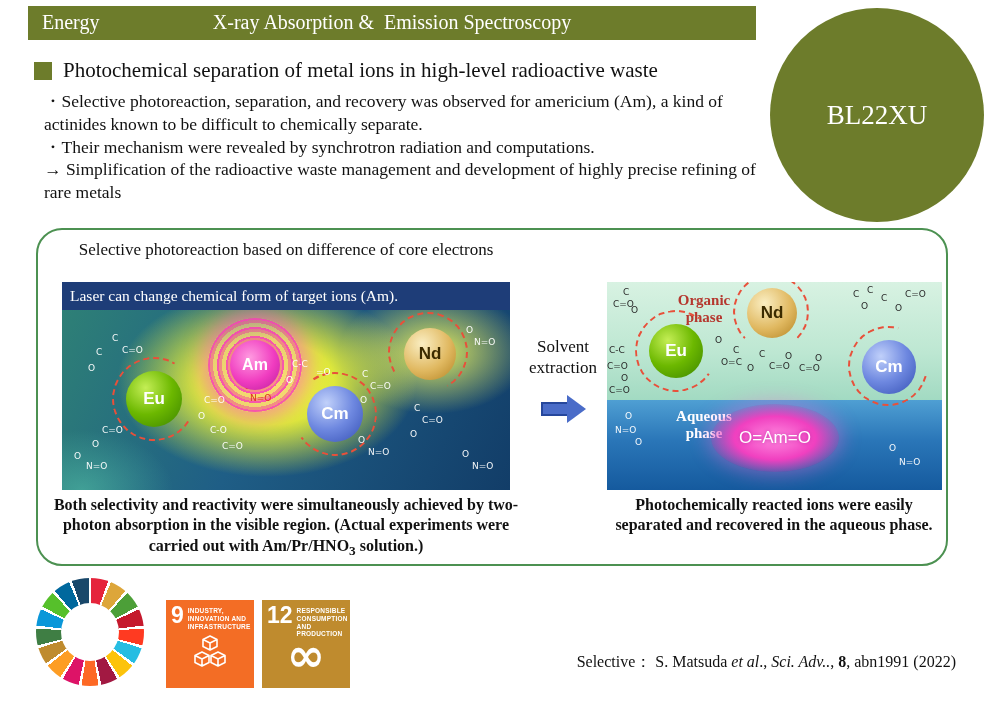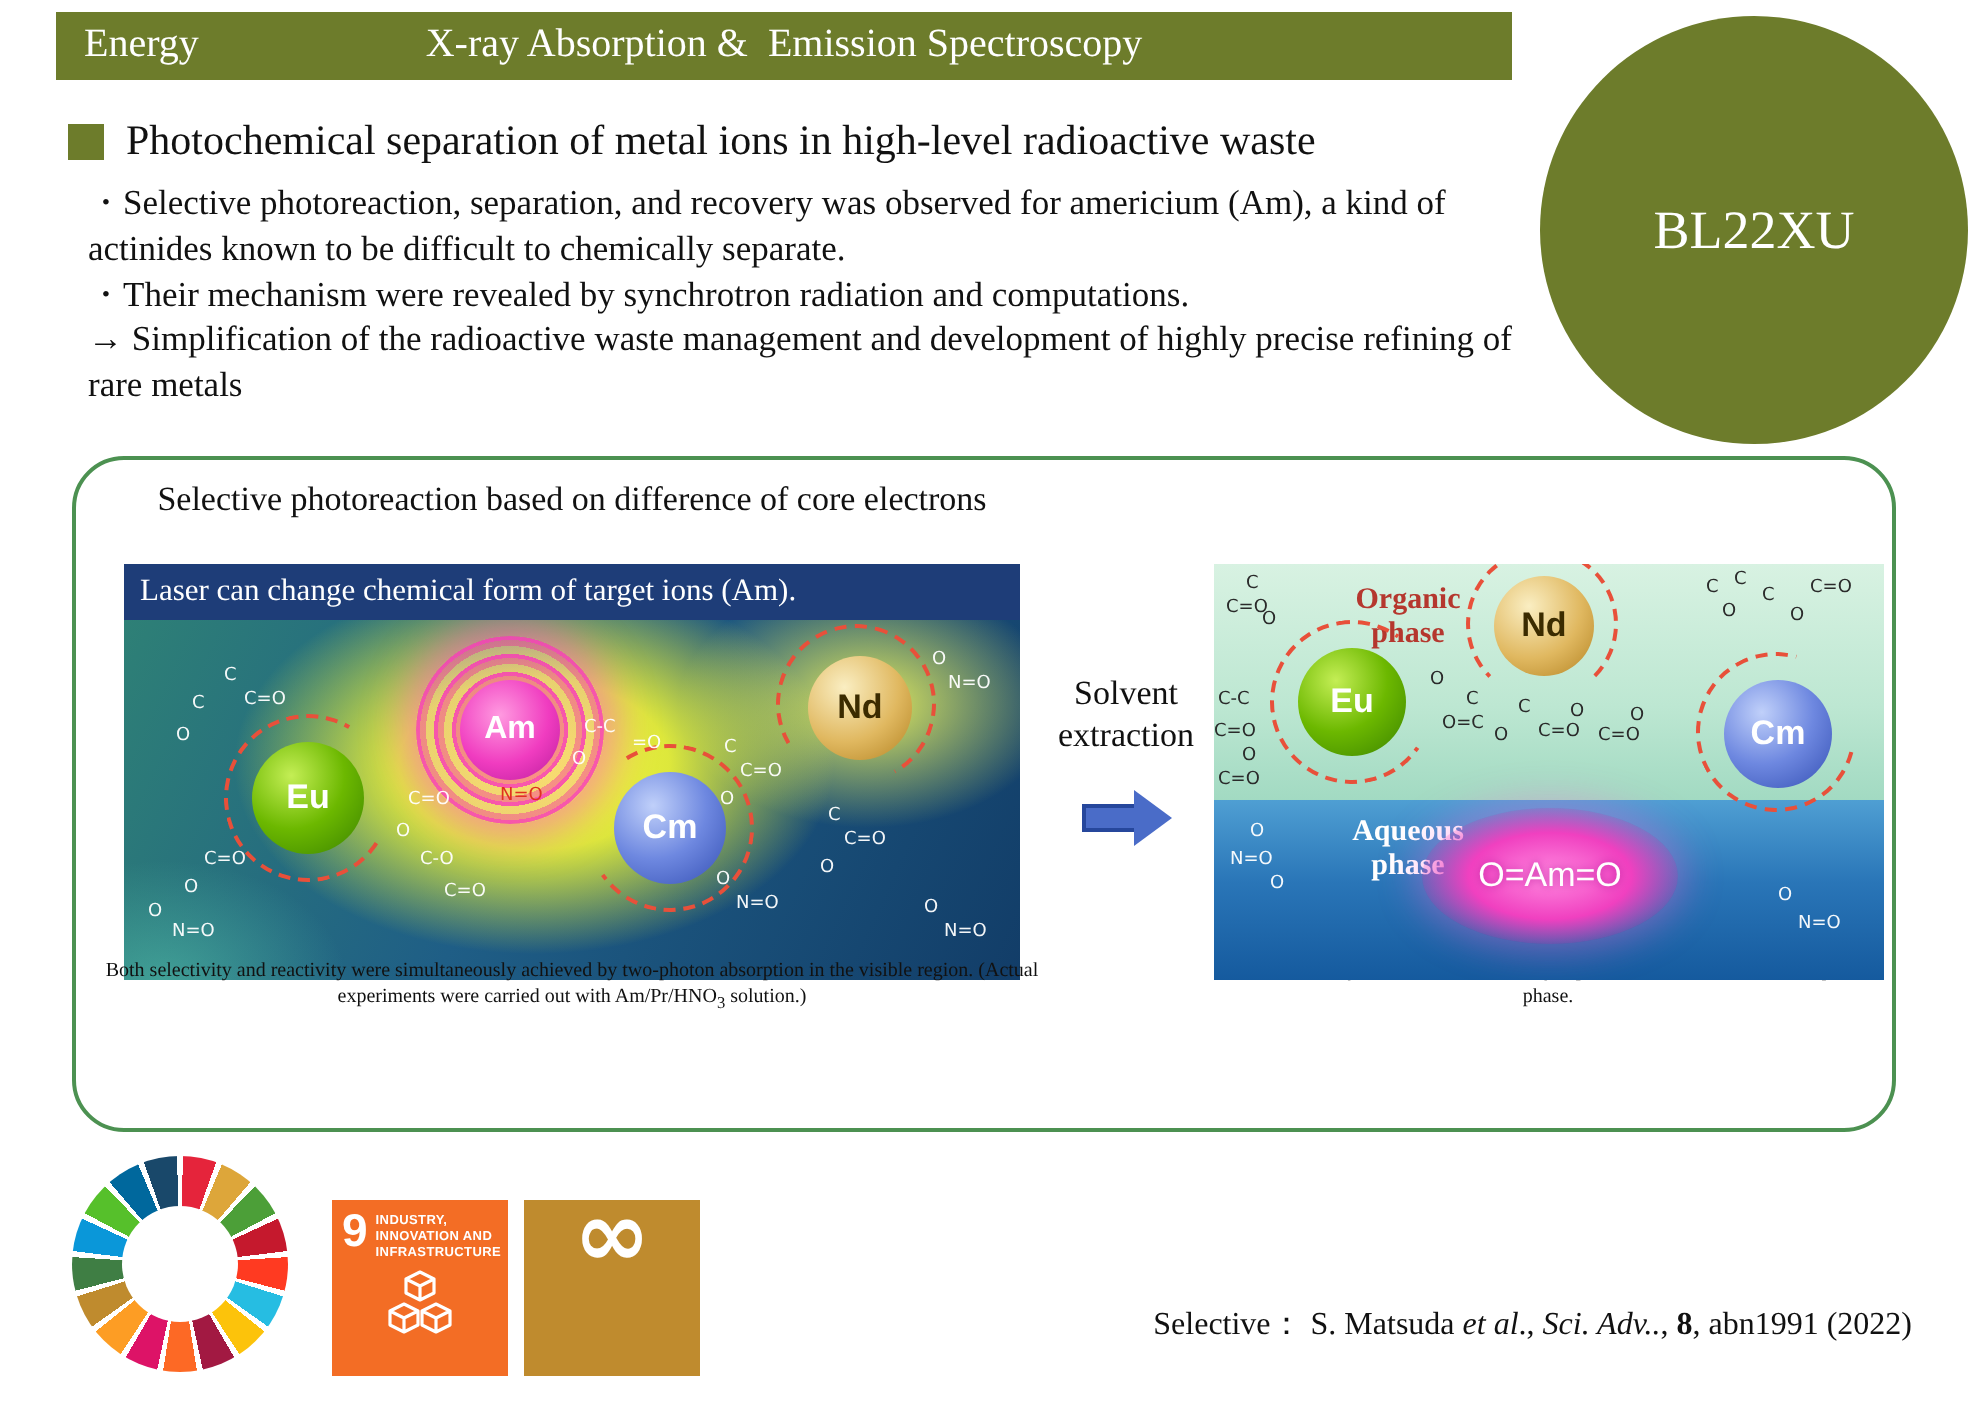--- a/index.html
+++ b/index.html
@@ -101,21 +101,21 @@
   .dec.r { color: #e03020; }
 
   
   .arrow-area { position: absolute; left: 482px; top: 106px; width: 86px; text-align: center; font-size: 17px; line-height: 1.25; }
   .big-arrow { display: flex; align-items: center; justify-content: center; margin-top: 16px; }
   .big-arrow .shaft { width: 26px; height: 14px; background: #4a6cc8; border: 2px solid #26479c; border-right: none; }
   .big-arrow .head { width: 0; height: 0; border-top: 14px solid transparent; border-bottom: 14px solid transparent;
                      border-left: 19px solid #4a6cc8; }
 
   
-  .cap { position: absolute; top: 250px; text-align: center; font-size: 10px; line-height: 1.28; }
+  .cap { position: absolute; top: 265px; text-align: center; font-size: 16px; line-height: 1.28; font-weight: bold; }
   .cap.left { left: 13px; width: 470px; }
   .cap.right { left: 566px; width: 340px; }
 
   
   .sdg-wheel { position: absolute; left: 36px; top: 578px; width: 108px; height: 108px; border-radius: 50%; }
   .sdg-wheel::after { content: ""; position: absolute; inset: 25px; background: #fff; border-radius: 50%; }
   .goal { position: absolute; top: 600px; width: 88px; height: 88px; color: #fff;
           font-family: "Liberation Sans", sans-serif; overflow: hidden; }
   .goal-9 { left: 166px; }
   .goal-12 { left: 262px; }
@@ -266,20 +266,24 @@
     <div class="goal-icon">
       <svg width="44" height="36" viewBox="0 0 44 36" fill="none" stroke="#fff" stroke-width="1.6" stroke-linejoin="round">
         <path d="M22 2 L29 5.5 L29 12.5 L22 16 L15 12.5 L15 5.5 Z M15 5.5 L22 9 L29 5.5 M22 9 L22 16"></path>
         <path d="M14 18 L21 21.5 L21 28.5 L14 32 L7 28.5 L7 21.5 Z M7 21.5 L14 25 L21 21.5 M14 25 L14 32"></path>
         <path d="M30 18 L37 21.5 L37 28.5 L30 32 L23 28.5 L23 21.5 Z M23 21.5 L30 25 L37 21.5 M30 25 L30 32"></path>
       </svg>
     </div>
   </div>
 
   <div class="goal goal-12" style="background: rgb(191, 139, 46);">
+    <div class="goal-head">
+      <span class="goal-num">12</span>
+      <span class="goal-lbl">RESPONSIBLE CONSUMPTION AND PRODUCTION</span>
+    </div>
     <div class="goal-icon">
       <span class="infinity">∞</span>
     </div>
   </div>
 
   <div class="reference">
     <span>Selective： S. Matsuda </span><i>et al</i><span>., </span><i>Sci. Adv..</i><span>, </span><b>8</b><span>, abn1991 (2022)</span>
   </div>
 
 </div>

